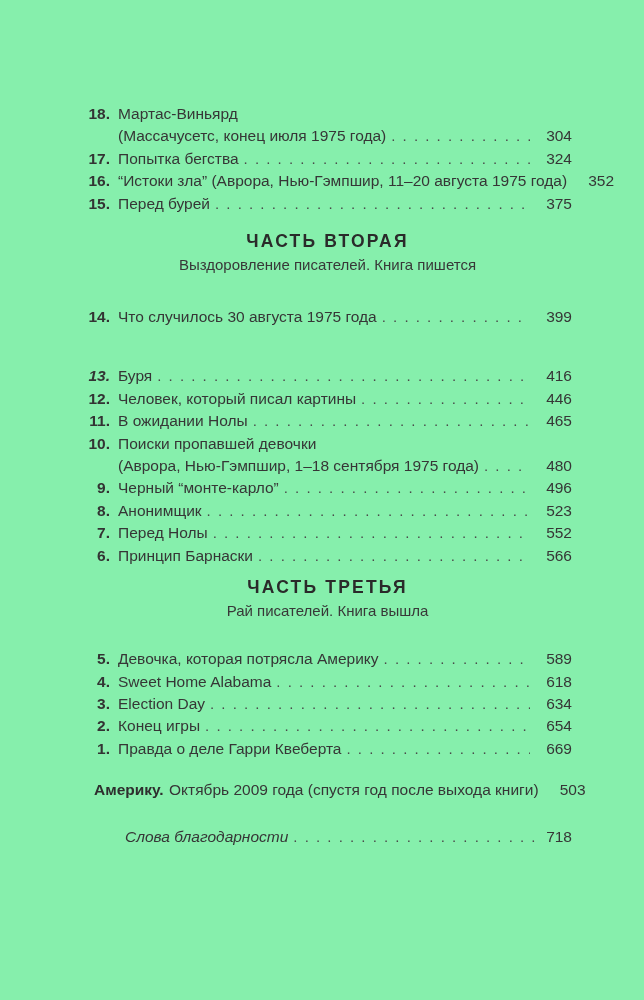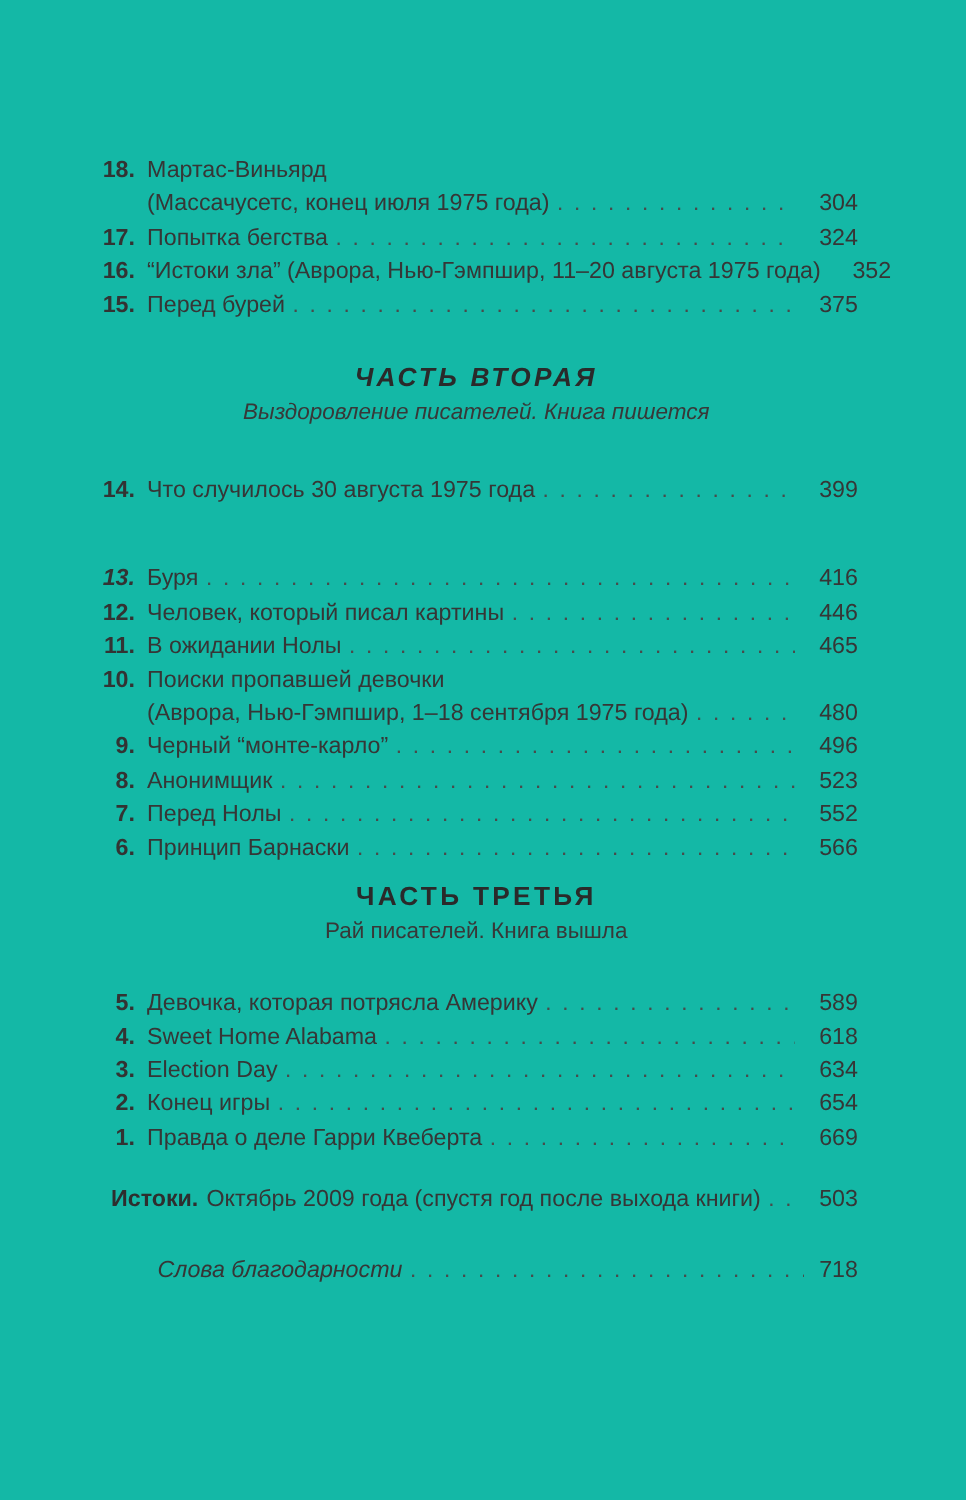--- a/index.html
+++ b/index.html
@@ -4,22 +4,22 @@
 <style>
   * { margin:0; padding:0; box-sizing:border-box; }
   html,body { background:#ffffff; }
   body {
     width:644px; height:1000px; overflow:hidden;
     font-family:"Liberation Sans", sans-serif;
     color:#363636;
   }
   .page {
     width:644px; height:1000px;
-    padding:103px 72px 0 63px;
-    background:#14b8a6;
+    padding:103px 72px 0 83px;
+    background:#86efac;
   }
   .row {
     display:flex; align-items:baseline;
     font-size:15.5px; line-height:22.4px;
     white-space:nowrap;
   }
   .num {
     flex:0 0 27px; width:27px; text-align:right;
     font-weight:700; color:#333333;
   }
@@ -29,21 +29,21 @@
     flex:1 1 auto; overflow:hidden; white-space:nowrap;
     margin:0 6px 0 5px; color:#4a4a4a;
   }
   .dots::after {
     content:". . . . . . . . . . . . . . . . . . . . . . . . . . . . . . . . . . . . . . . . . . . . . . . . . . . . . . . . . . . . . . . . . . . . . . . . . . . .";
     letter-spacing:1.5px; font-size:15px;
   }
   .pagenum { flex:0 0 36px; text-align:right; color:#363636; }
 
   .part { text-align:center; }
-  .part.p2 { margin-top:24px;font-style:italic; }
+  .part.p2 { margin-top:14px; }
   .part.p3 { margin-top:8px; }
   .part-title {
     font-size:17.5px; font-weight:700; letter-spacing:2.2px;
     line-height:24px; color:#2a2a2a;
   }
   .part-sub { font-size:15px; line-height:24px; color:#383838; }
 
   .list.l2 { margin-top:29px; }
   .list.l3 { margin-top:25px; }
 
@@ -187,21 +187,21 @@
     </div>
     <div class="row">
       <span class="num">1.</span>
       <span class="title">Правда о деле Гарри Квеберта</span>
       <span class="dots"></span>
       <span class="pagenum">669</span>
     </div>
   </div>
 
   <div class="row epilogue">
-    <span class="ep-label">Истоки.</span>
+    <span class="ep-label">Америку.</span>
     <span>Октябрь 2009 года (спустя год после выхода книги)</span>
     <span class="dots"></span>
     <span class="pagenum">503</span>
   </div>
 
   <div class="row ack">
     <span class="title">Слова благодарности</span>
     <span class="dots"></span>
     <span class="pagenum">718</span>
   </div>

